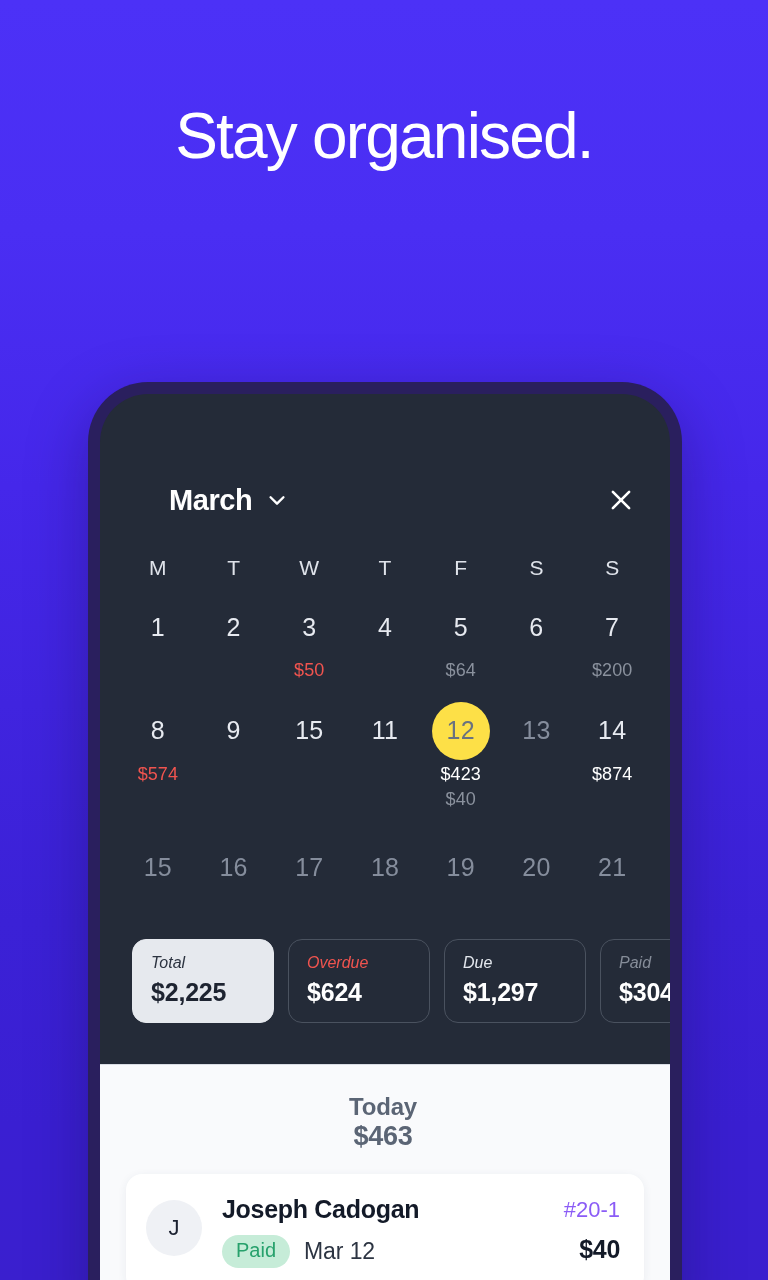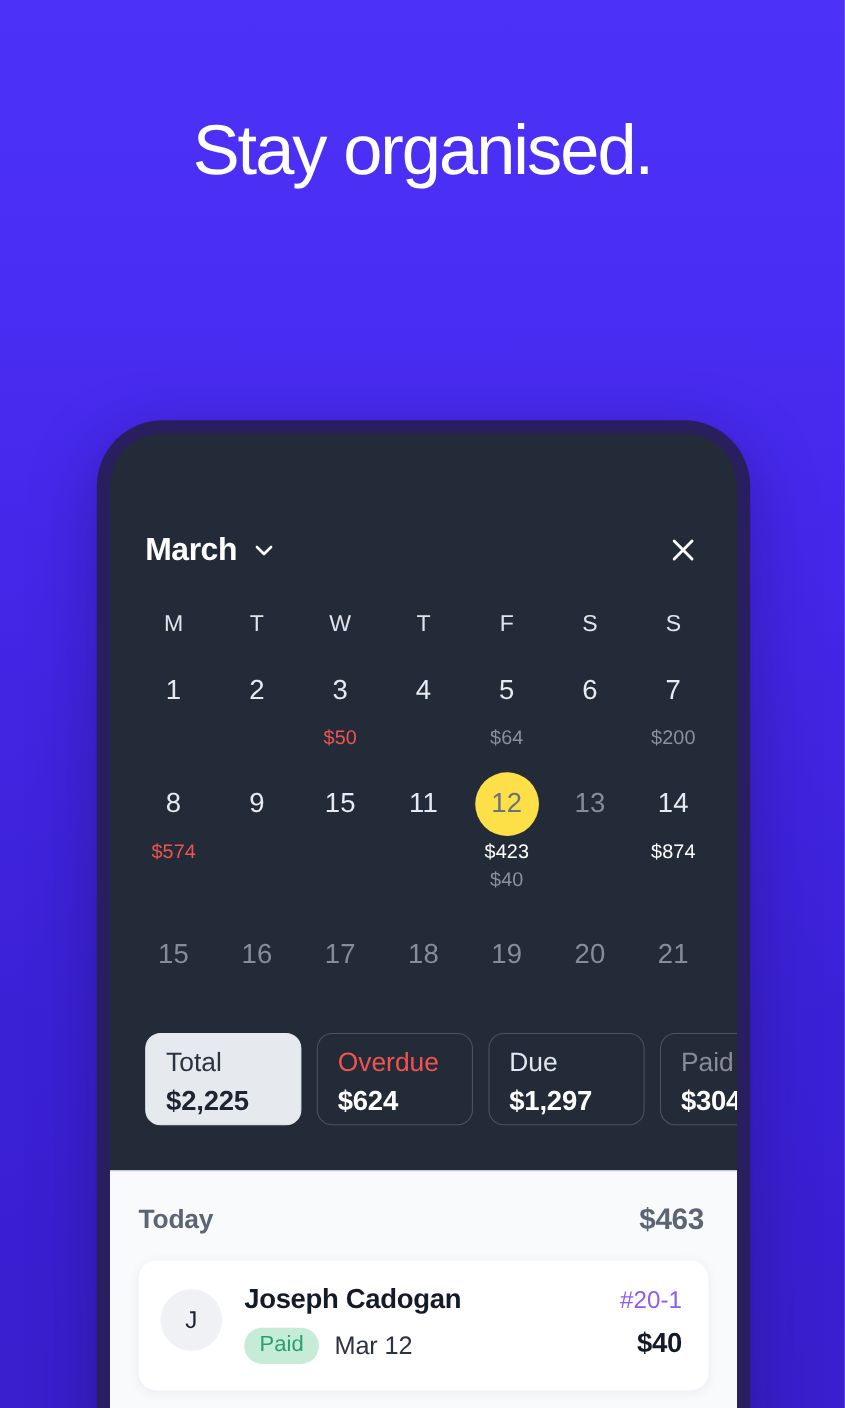--- a/index.html
+++ b/index.html
@@ -72,20 +72,21 @@
     align-items: center;
     justify-content: space-between;
     padding: 0 32px 0 32px;
     height: 44px;
   }
   .month-group {
     display: flex;
     align-items: center;
     gap: 14px;
     cursor: pointer;
+    margin-left: 37px;
   }
   .month-label {
     color: #ffffff;
     font-size: 29px;
     font-weight: bold;
     letter-spacing: -0.4px;
   }
   .chev {
     display: block;
     width: 22px;
@@ -171,23 +172,24 @@
     border: 1px solid #4a525f;
     padding: 14px 0 0 18px;
     background: transparent;
     cursor: pointer;
   }
   .chip.active {
     background: #e6e9ee;
     border-color: #e6e9ee;
   }
   .chip-label {
-    font-size: 24px;
+    font-size: 16px;
     color: #e3e7ed;
     line-height: 1.1;
+    font-style: italic;
   }
   .chip.active .chip-label { color: #2c3340; }
   .chip-label.red  { color: #f0544f; }
   .chip-label.gray { color: #868d99; }
   .chip-value {
     margin-top: 7px;
     font-size: 25px;
     font-weight: bold;
     color: #ffffff;
     letter-spacing: -0.2px;
@@ -202,20 +204,21 @@
     width: 570px;
     height: 258px;
     background: #f9fafc;
     border-top: 1px solid #d9dde4;
   }
   .sheet-head {
     display: flex;
     align-items: center;
     justify-content: space-between;
     padding: 28px 30px 0 26px;
+    flex-direction: column;
   }
   .sheet-title {
     font-size: 24px;
     font-weight: bold;
     color: #5b6575;
     letter-spacing: -0.2px;
   }
   .sheet-total {
     font-size: 27px;
     font-weight: bold;

